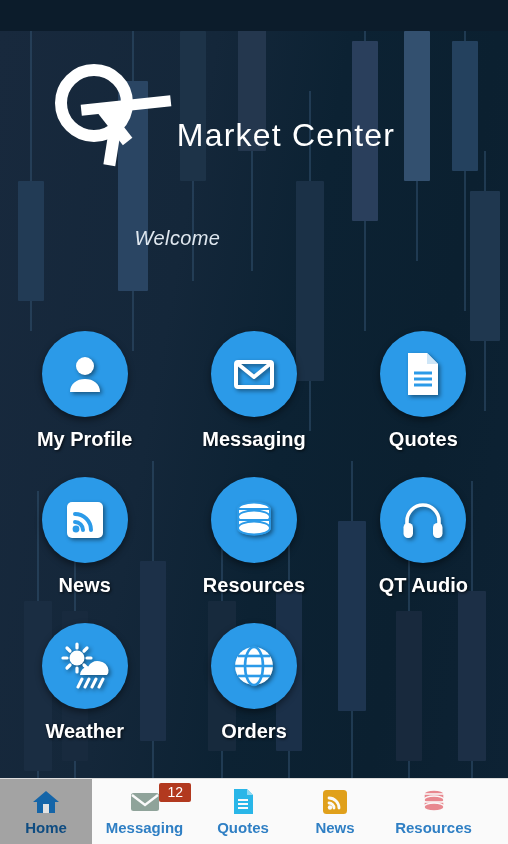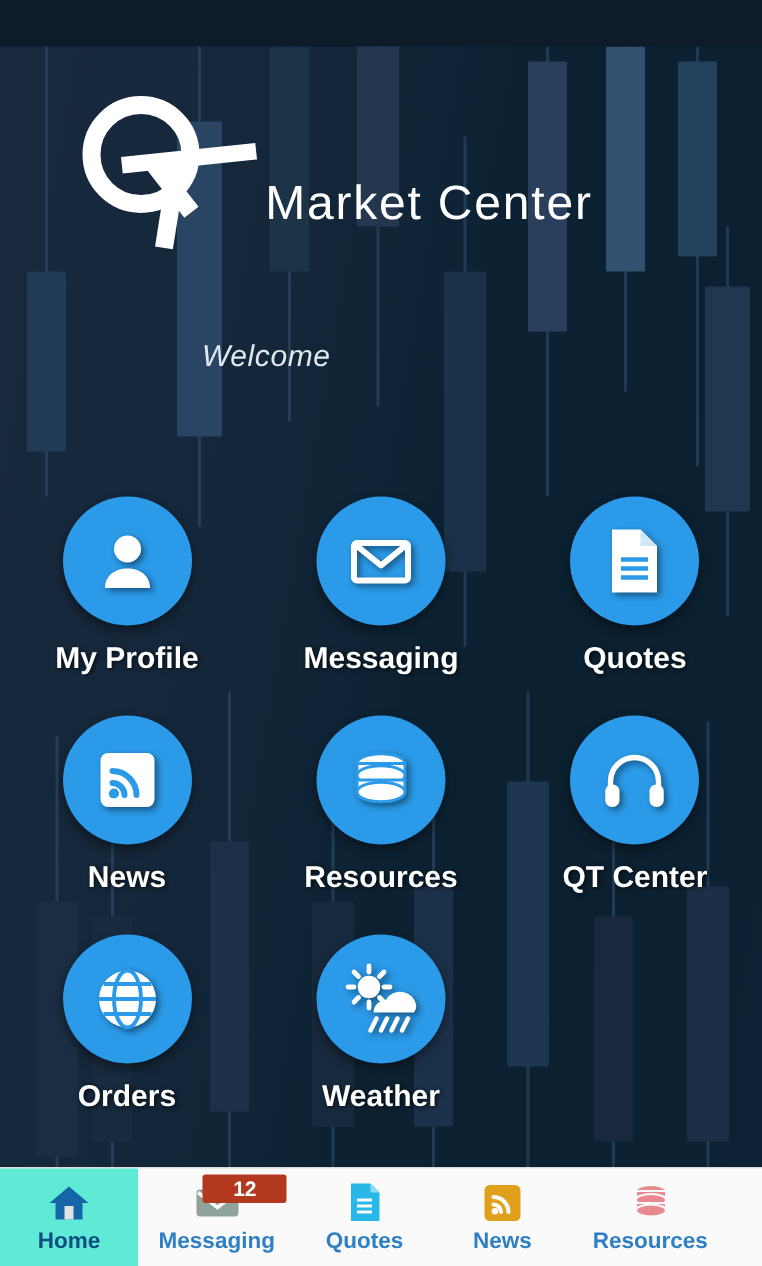--- a/index.html
+++ b/index.html
@@ -87,28 +87,28 @@
     position:absolute; bottom:0; left:0; width:508px; height:66px;
     background:#fafafa; display:flex; z-index:30;
     border-top:1px solid #dcdcdc;
   }
   .navitem {
     position:relative; flex:0 0 auto; width:92px; height:100%;
     display:flex; flex-direction:column; align-items:center; justify-content:center;
     cursor:pointer; gap:3px;
   }
   .navitem.wide { width:105px; }
-  .navitem.active { background:#5eead4; }
+  .navitem.active { background:#a3a3a3; }
   .nav-label { font-size:15px; font-weight:bold; color:#2f7fc4; white-space:nowrap; }
   .navitem.active .nav-label { color:#0f4c81; }
   .nav-ico { height:28px; display:flex; align-items:center; justify-content:center; }
   .badge {
     position:absolute; top:4px; right:6px;
-    background:#b2391f; color:#ffffff; font-size:14px; font-weight:bold;
-    padding:1px 20px 2px; border-radius:2px; line-height:1.15;
+    background:#b2391f; color:#ffffff; font-size:14px; font-weight:normal;
+    padding:1px 8px 2px; border-radius:2px; line-height:1.15;
   }
 </style>
 </head>
 <body>
 
 <div id="app">
 
 
   <div class="hero">
     <div class="candles">
@@ -264,38 +264,23 @@
       </div>
 
       <div class="tile">
         <span class="bubble">
           <svg width="50" height="46" viewBox="0 0 50 46">
             <path d="M9 33V24a16 16 0 0132 0v9" fill="none" stroke="#fff" stroke-width="3.6" stroke-linecap="round"></path>
             <rect x="5.5" y="26" width="9.5" height="15" rx="4.5" fill="#fff"></rect>
             <rect x="35" y="26" width="9.5" height="15" rx="4.5" fill="#fff"></rect>
           </svg>
         </span>
-        <span class="tile-label">QT Center</span>
-      </div>
-
-
-      <div class="tile">
-        <span class="bubble">
-          <svg width="48" height="48" viewBox="0 0 48 48">
-            <circle cx="24" cy="24" r="19" fill="#fff"></circle>
-            <g fill="none" stroke="#2b9ae8" stroke-width="2.6">
-              <ellipse cx="24" cy="24" rx="9" ry="19"></ellipse>
-              <line x1="5" y1="24" x2="43" y2="24"></line>
-              <line x1="8" y1="14" x2="40" y2="14"></line>
-              <line x1="8" y1="34" x2="40" y2="34"></line>
-            </g>
-          </svg>
-        </span>
-        <span class="tile-label">Orders</span>
-      </div>
+        <span class="tile-label">QT Audio</span>
+      </div>
+
 
       <div class="tile">
         <span class="bubble">
           <svg width="54" height="50" viewBox="0 0 54 50">
             <g fill="#fff">
               <circle cx="19" cy="17" r="7.5"></circle>
               <g stroke="#fff" stroke-width="3.2" stroke-linecap="round">
                 <line x1="19" y1="3" x2="19" y2="7"></line>
                 <line x1="19" y1="27" x2="19" y2="31"></line>
                 <line x1="5" y1="17" x2="9" y2="17"></line>
@@ -311,20 +296,35 @@
               <line x1="24" y1="38" x2="20" y2="46"></line>
               <line x1="31" y1="38" x2="27" y2="46"></line>
               <line x1="38" y1="38" x2="34" y2="46"></line>
               <line x1="45" y1="38" x2="41" y2="46"></line>
             </g>
           </svg>
         </span>
         <span class="tile-label">Weather</span>
       </div>
 
+      <div class="tile">
+        <span class="bubble">
+          <svg width="48" height="48" viewBox="0 0 48 48">
+            <circle cx="24" cy="24" r="19" fill="#fff"></circle>
+            <g fill="none" stroke="#2b9ae8" stroke-width="2.6">
+              <ellipse cx="24" cy="24" rx="9" ry="19"></ellipse>
+              <line x1="5" y1="24" x2="43" y2="24"></line>
+              <line x1="8" y1="14" x2="40" y2="14"></line>
+              <line x1="8" y1="34" x2="40" y2="34"></line>
+            </g>
+          </svg>
+        </span>
+        <span class="tile-label">Orders</span>
+      </div>
+
     </div>
   </div>
 
   <div class="navbar">
 
     <div class="navitem active">
       <span class="nav-ico">
         <svg width="28" height="26" viewBox="0 0 28 26">
           <path d="M14 2 L27 13 h-4 v11 H5 V13 H1 z" fill="#1565a8"></path>
           <rect x="11" y="15" width="6" height="9" fill="#e2e2e2"></rect>

